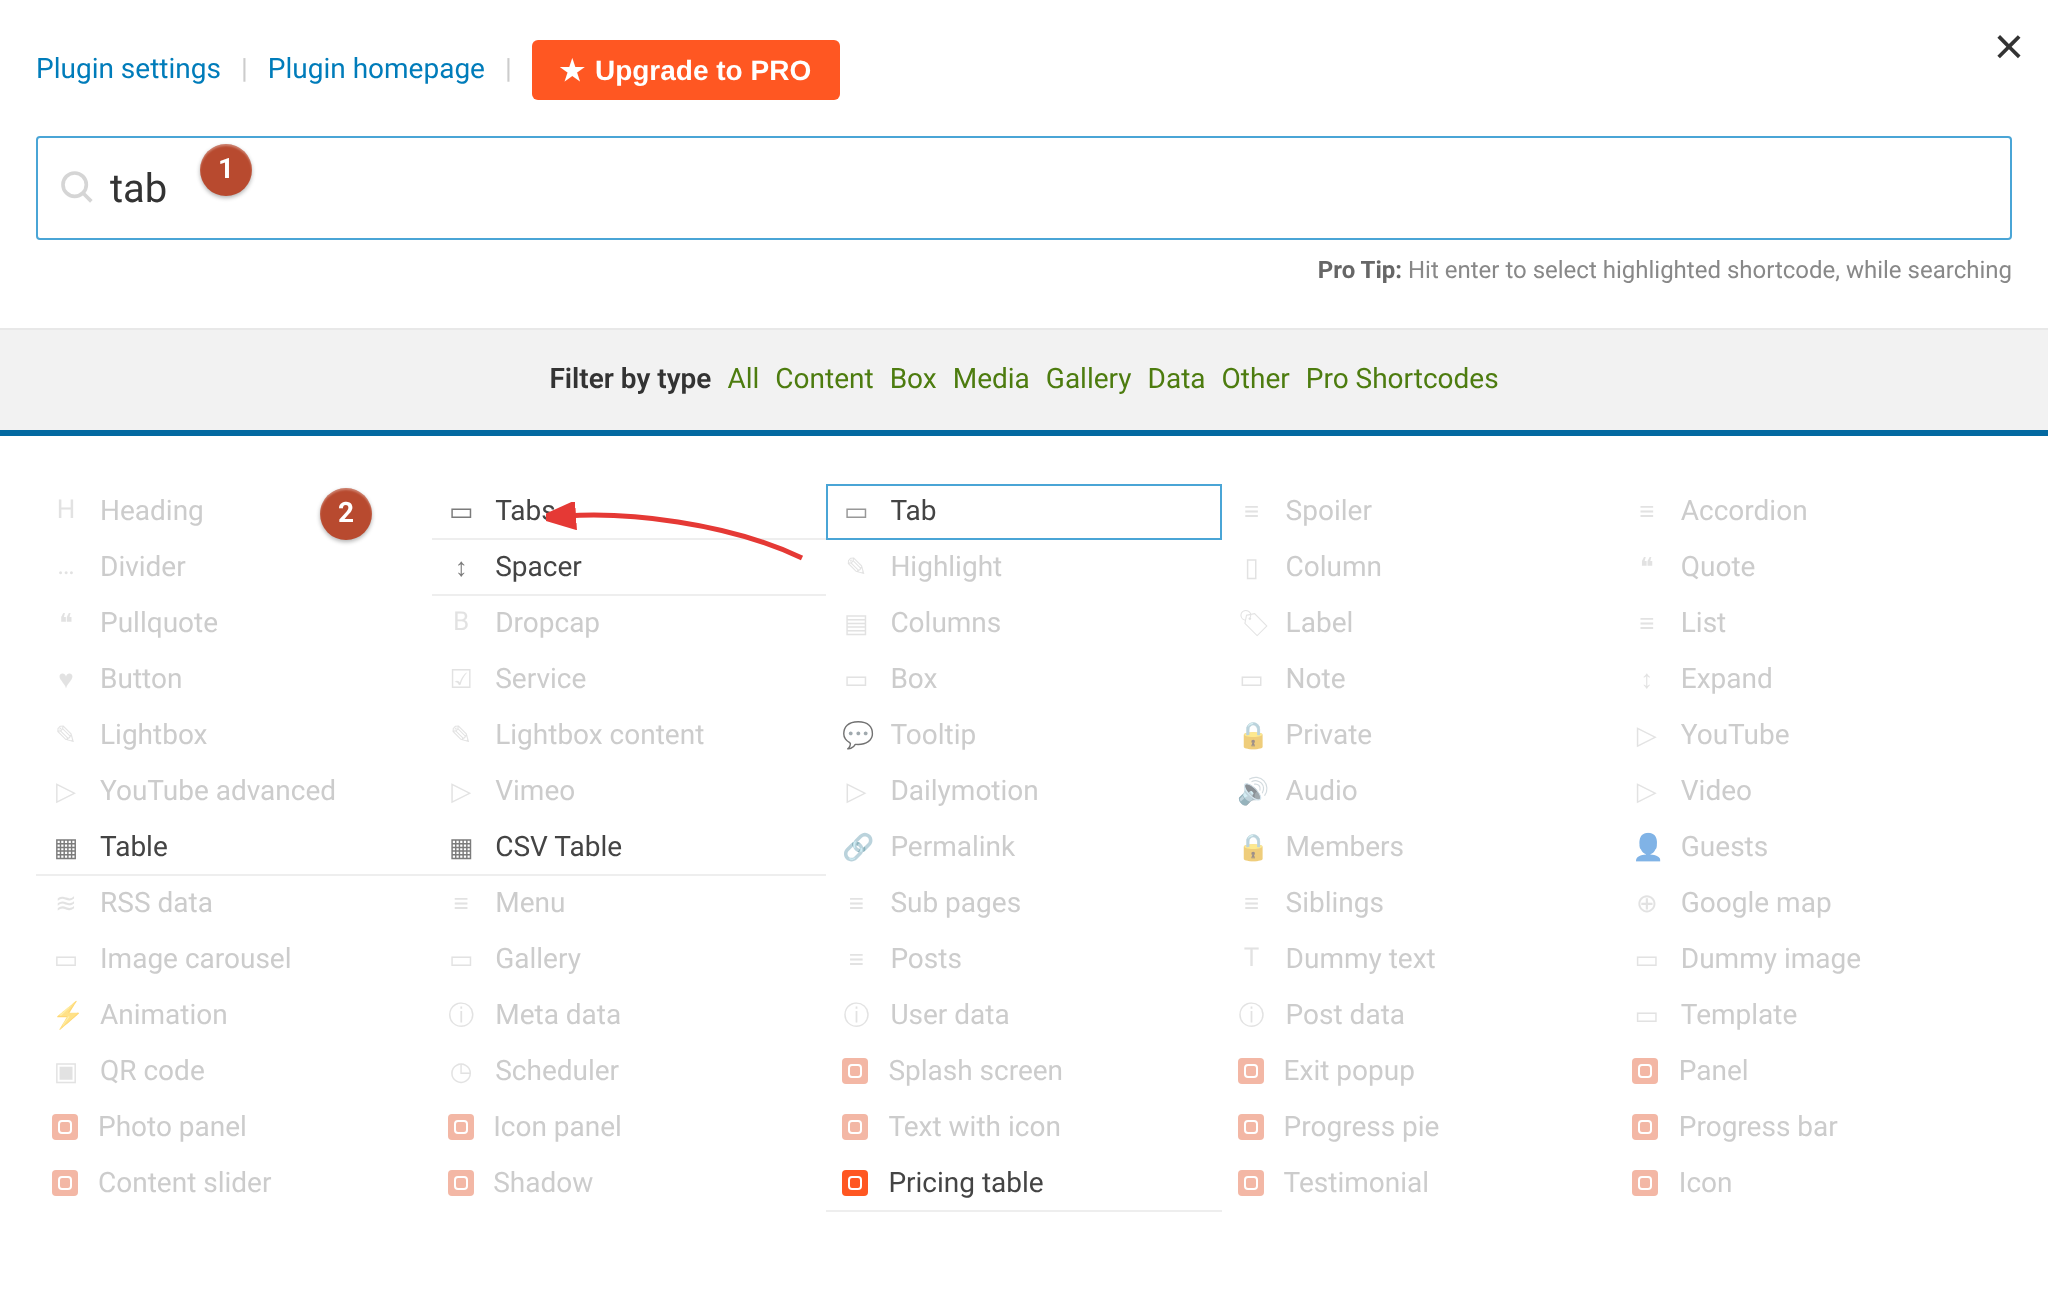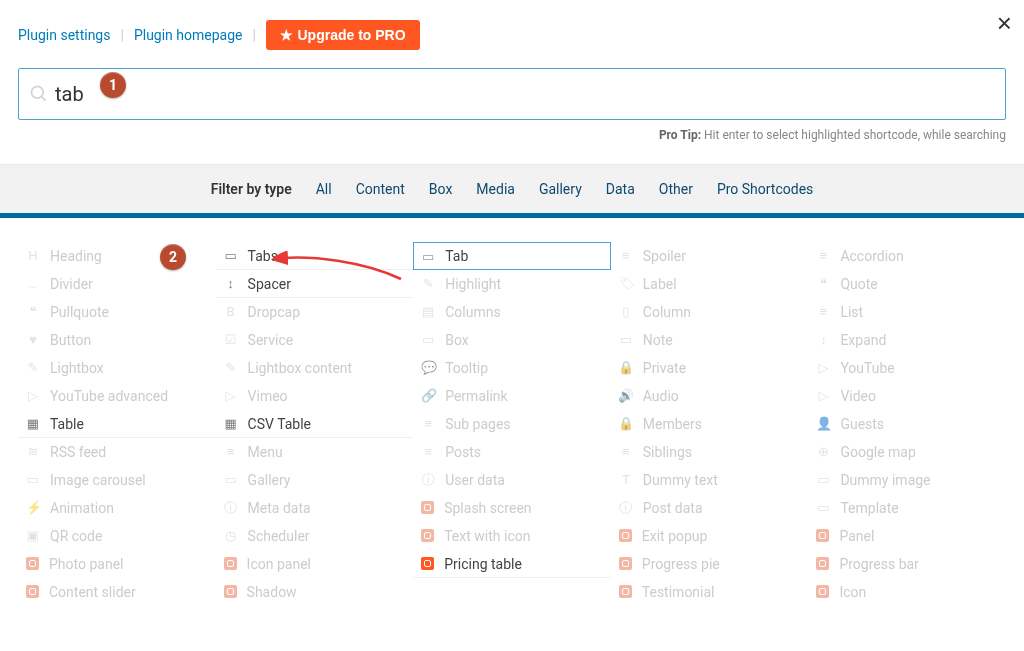--- a/index.html
+++ b/index.html
@@ -76,31 +76,31 @@
       padding: 8px 18px 22px;
       font-size: 12px;
       color: #888;
     }
     .pro-tip b { color: #666; font-weight: 700; }
     .pro-tip span { }
 
     .filter-bar {
       background: #f2f2f2;
       border-top: 1px solid #e8e8e8;
-      border-bottom: 5px solid #0369a1;
+      border-bottom: 3px solid #0369a1;
       padding: 0 18px;
       height: 54px;
       display: flex;
       align-items: center;
       justify-content: center;
-      gap: 24px;
+      gap: 8px;
       font-size: 14px;
     }
     .filter-label { color: #333; font-weight: 600; }
-    .filter-item { color: #0c4a6e; cursor: pointer; }
+    .filter-item { color: #4d7c0f; cursor: pointer; }
 
     .grid {
       display: grid;
       grid-template-columns: repeat(5, 1fr);
       padding: 24px 18px 18px 18px;
       column-gap: 0;
     }
     .col { min-width: 0; }
     .item {
       display: flex;
@@ -224,21 +224,21 @@
       <div class="item">
         <i class="ic">▷</i>
         <span>YouTube advanced</span>
       </div>
       <div class="item match">
         <i class="ic">▦</i>
         <span>Table</span>
       </div>
       <div class="item">
         <i class="ic">≋</i>
-        <span>RSS feed</span>
+        <span>RSS data</span>
       </div>
       <div class="item">
         <i class="ic">▭</i>
         <span>Image carousel</span>
       </div>
       <div class="item">
         <i class="ic">⚡</i>
         <span>Animation</span>
       </div>
       <div class="item">
@@ -323,20 +323,24 @@
       </div>
       <div class="item">
         <i class="ic">▭</i>
         <span>Box</span>
       </div>
       <div class="item">
         <i class="ic">💬</i>
         <span>Tooltip</span>
       </div>
       <div class="item">
+        <i class="ic">▷</i>
+        <span>Dailymotion</span>
+      </div>
+      <div class="item">
         <i class="ic">🔗</i>
         <span>Permalink</span>
       </div>
       <div class="item">
         <i class="ic">≡</i>
         <span>Sub pages</span>
       </div>
       <div class="item">
         <i class="ic">≡</i>
         <span>Posts</span>
@@ -357,26 +361,26 @@
         <span class="pro-badge"></span>
         <span>Pricing table</span>
       </div>
     </div>
     <div class="col">
       <div class="item">
         <i class="ic">≡</i>
         <span>Spoiler</span>
       </div>
       <div class="item">
+        <i class="ic">▯</i>
+        <span>Column</span>
+      </div>
+      <div class="item">
         <i class="ic">🏷</i>
         <span>Label</span>
-      </div>
-      <div class="item">
-        <i class="ic">▯</i>
-        <span>Column</span>
       </div>
       <div class="item">
         <i class="ic">▭</i>
         <span>Note</span>
       </div>
       <div class="item">
         <i class="ic">🔒</i>
         <span>Private</span>
       </div>
       <div class="item">

